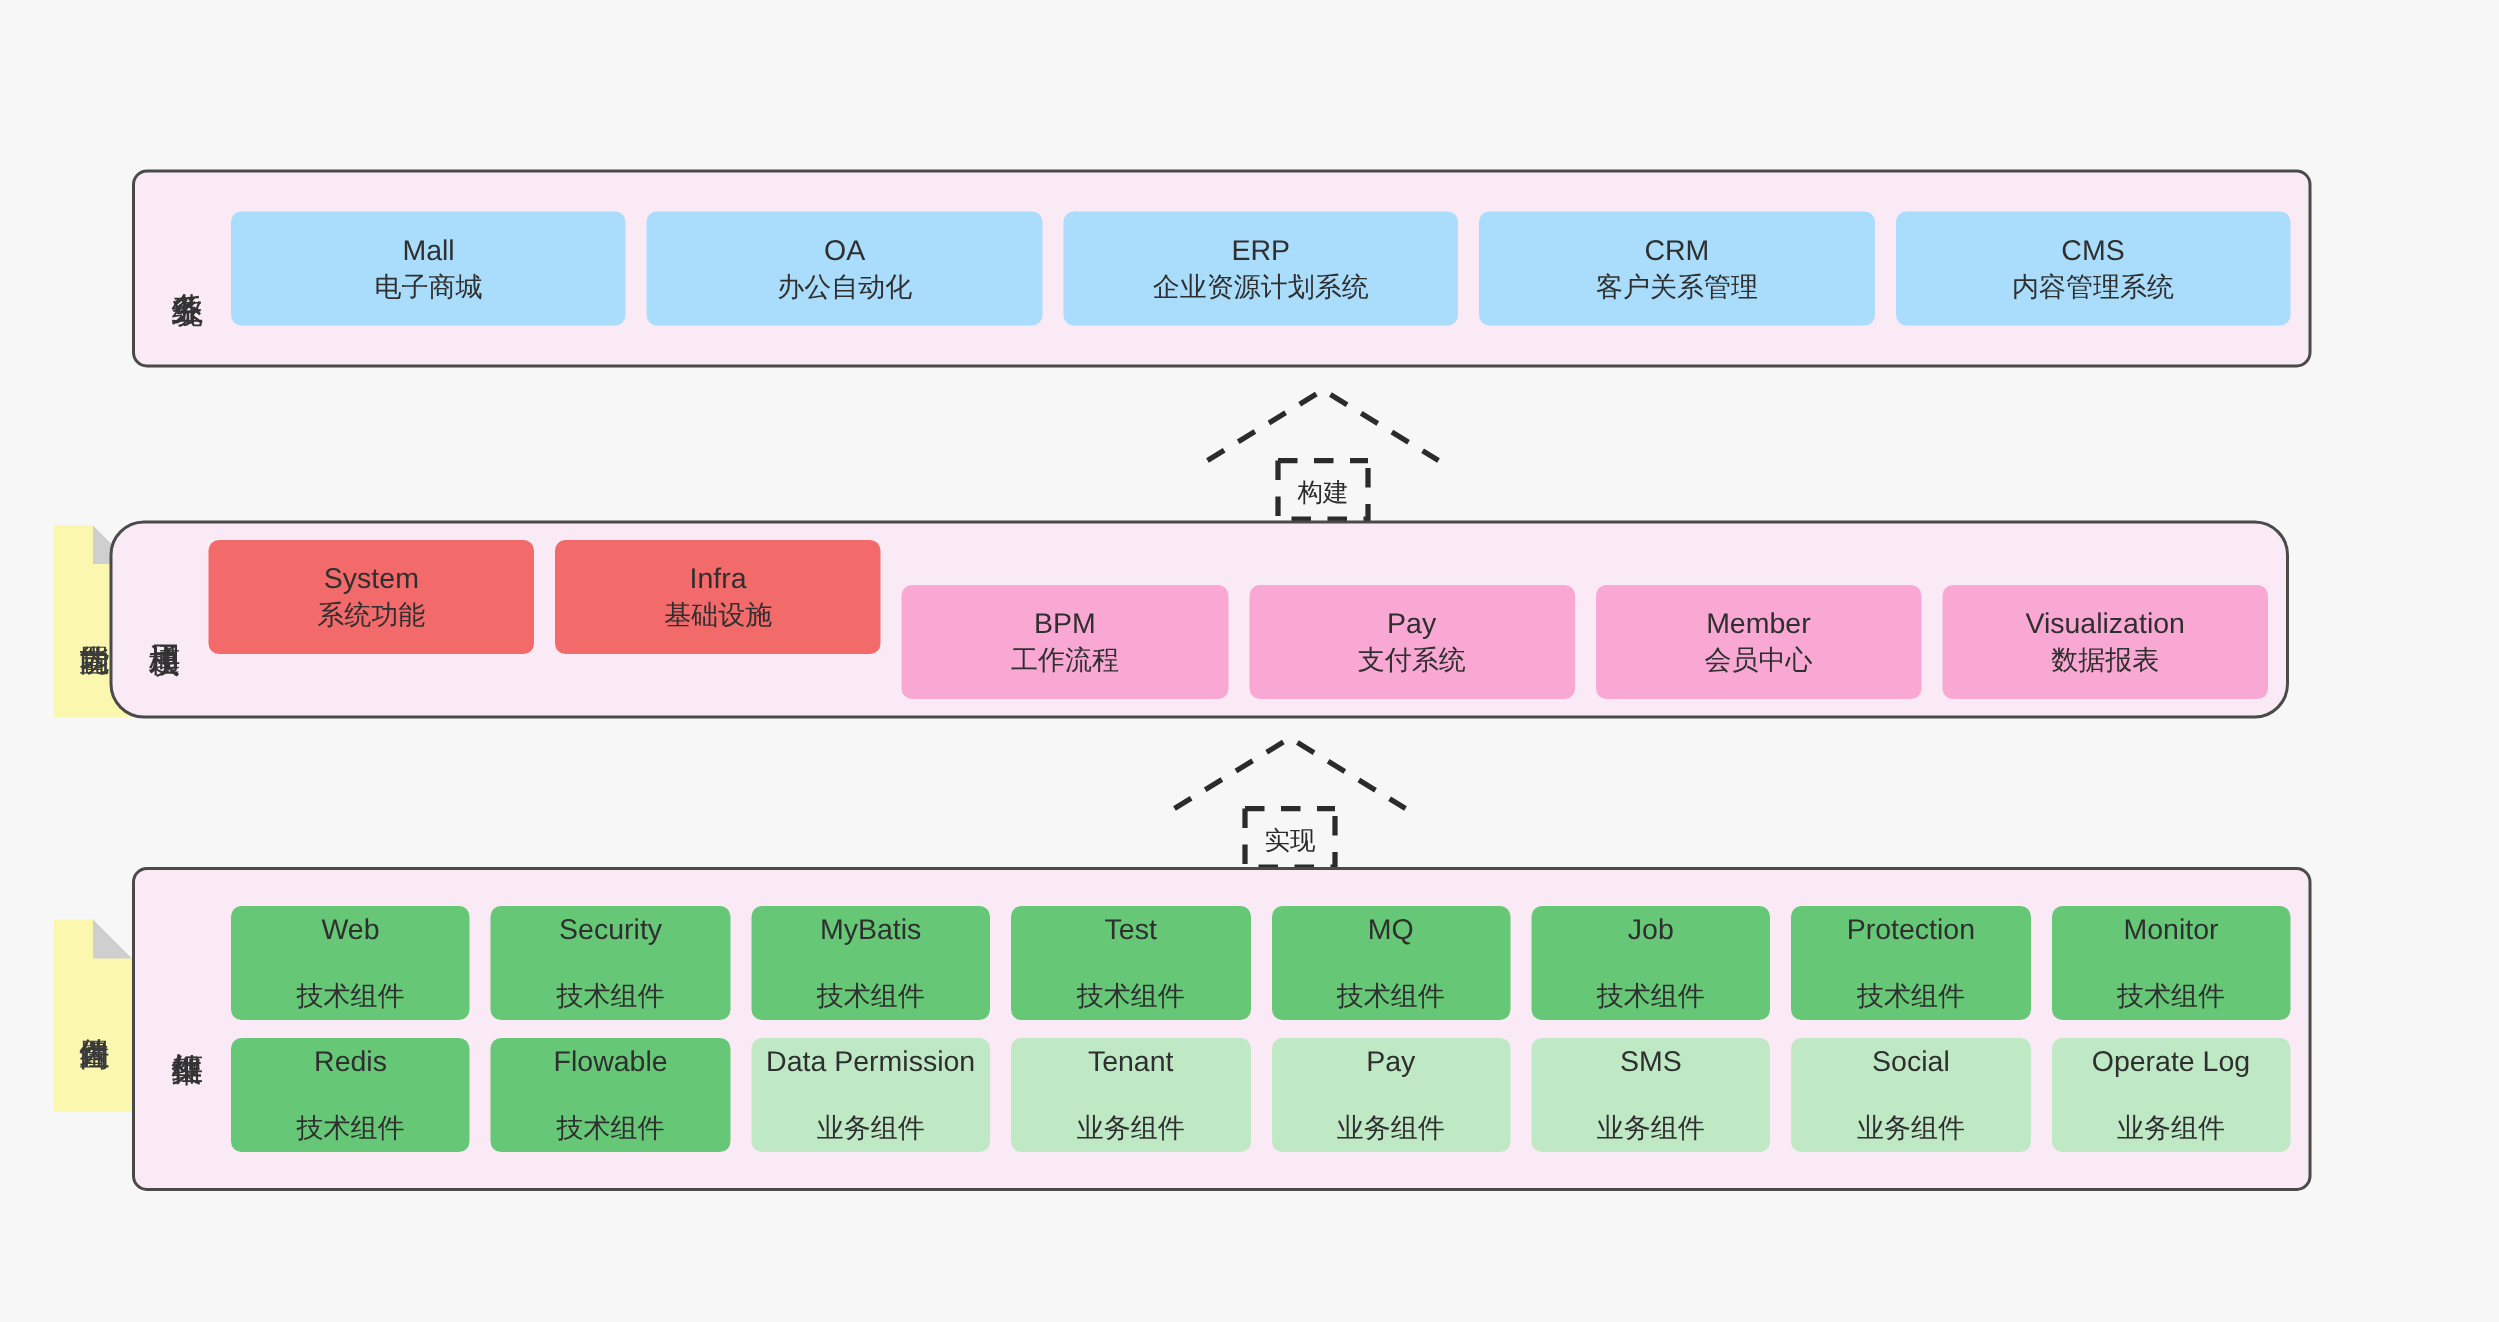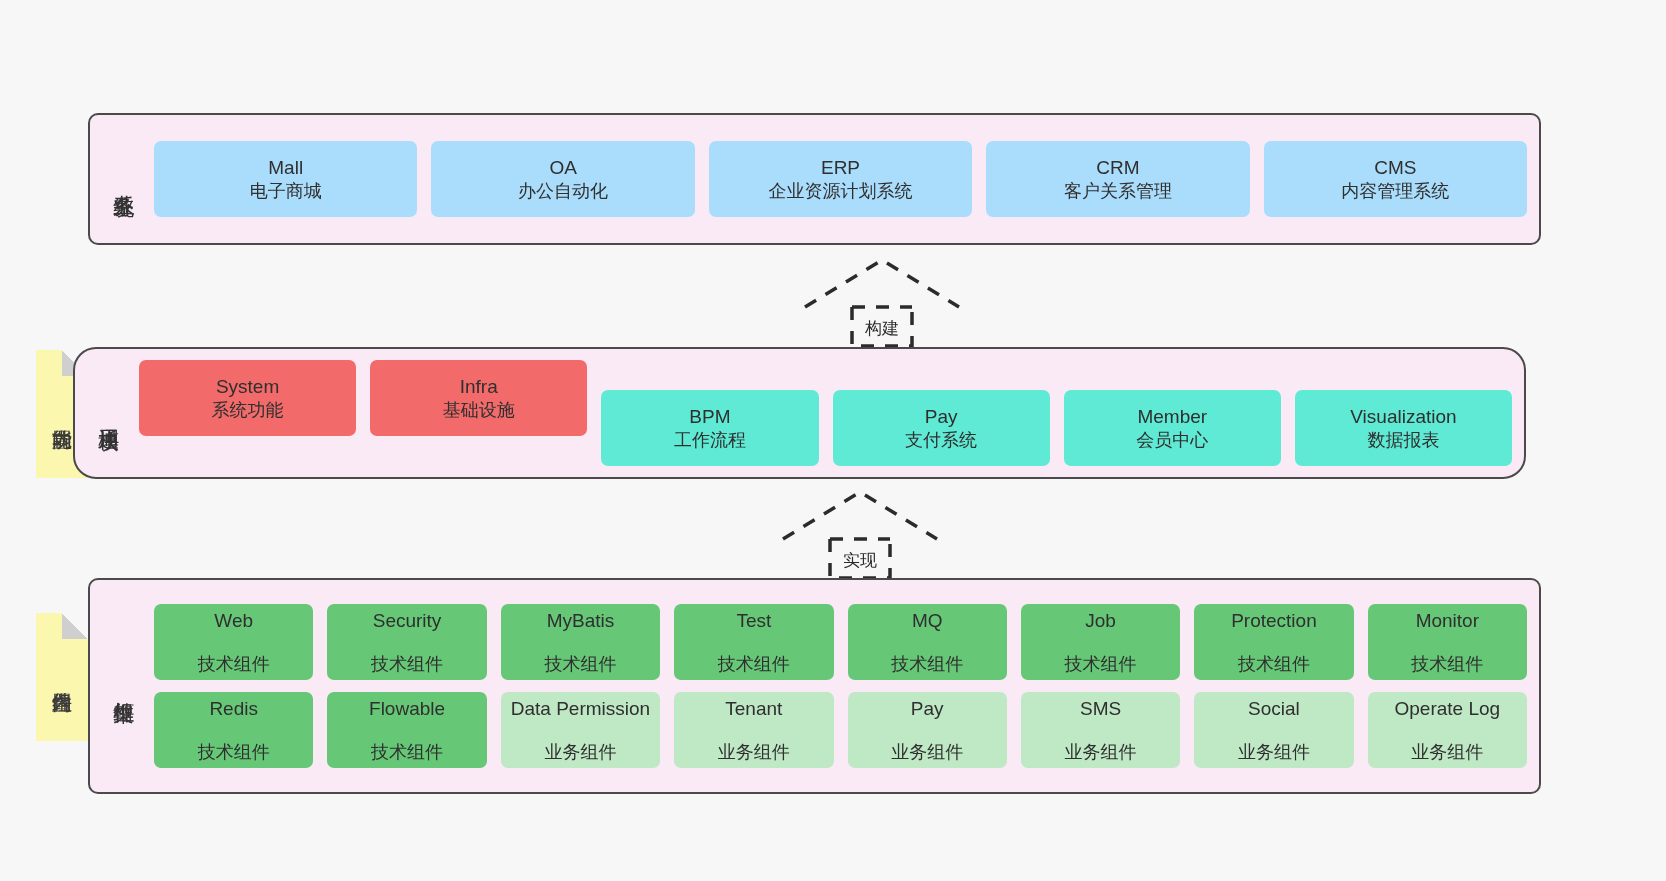--- a/index.html
+++ b/index.html
@@ -77,21 +77,21 @@
   }
   .card .t2 {
     font-size: 18px;
     color: #2f2f2f;
     font-family: Liberation Serif, serif;
   }
 
   
   .c-blue        { background: #aadcfb; }
   .c-red         { background: #f26a6a; }
-  .c-pink        { background: #5eead4; margin-top: 30px; }
+  .c-pink        { background: #f9a8d4; margin-top: 30px; }
   .c-green       { background: #66c877; }
   .c-greenlight  { background: #bfe8c5; }
 
   
   #band-business  { left: 88px;  top: 113px; width: 1453px; height: 132px; }
   #band-modules   { left: 73px;  top: 347px; width: 1453px; height: 132px; border-radius: 23px; }
   #band-framework { left: 88px;  top: 578px; width: 1453px; height: 216px; }
 
   #band-business  .card,
   #band-modules   .card { height: 76px; }

